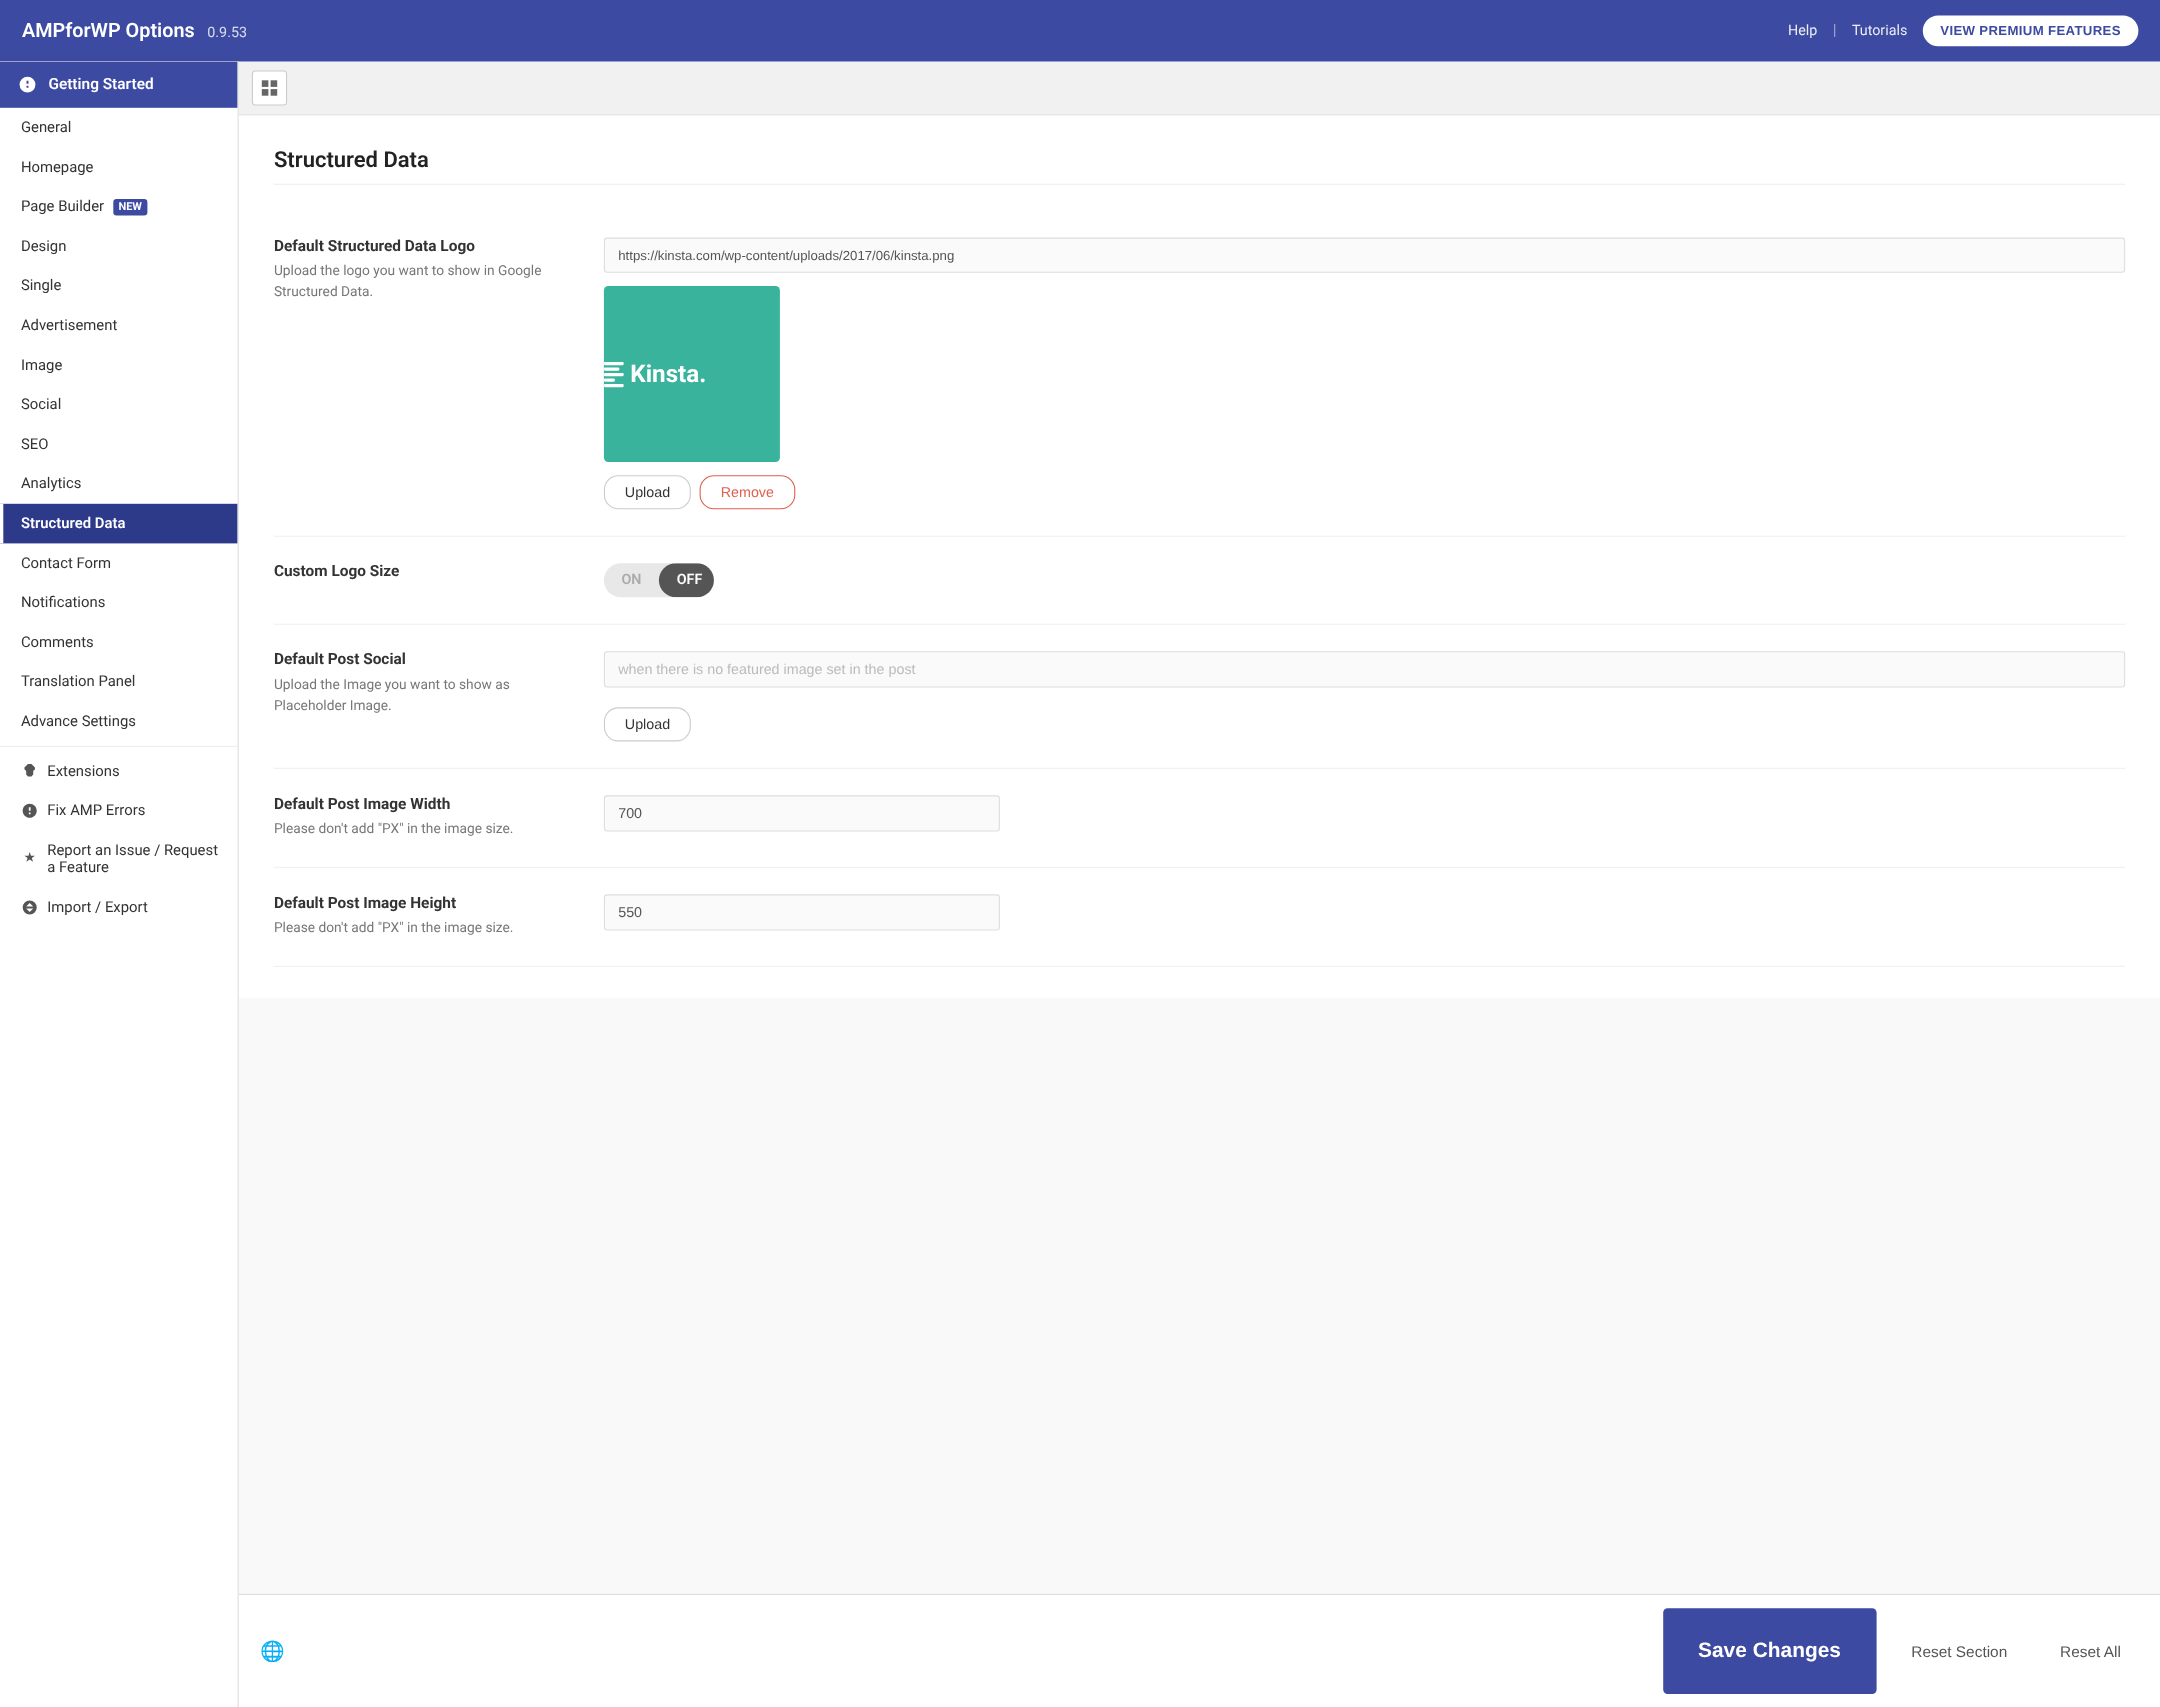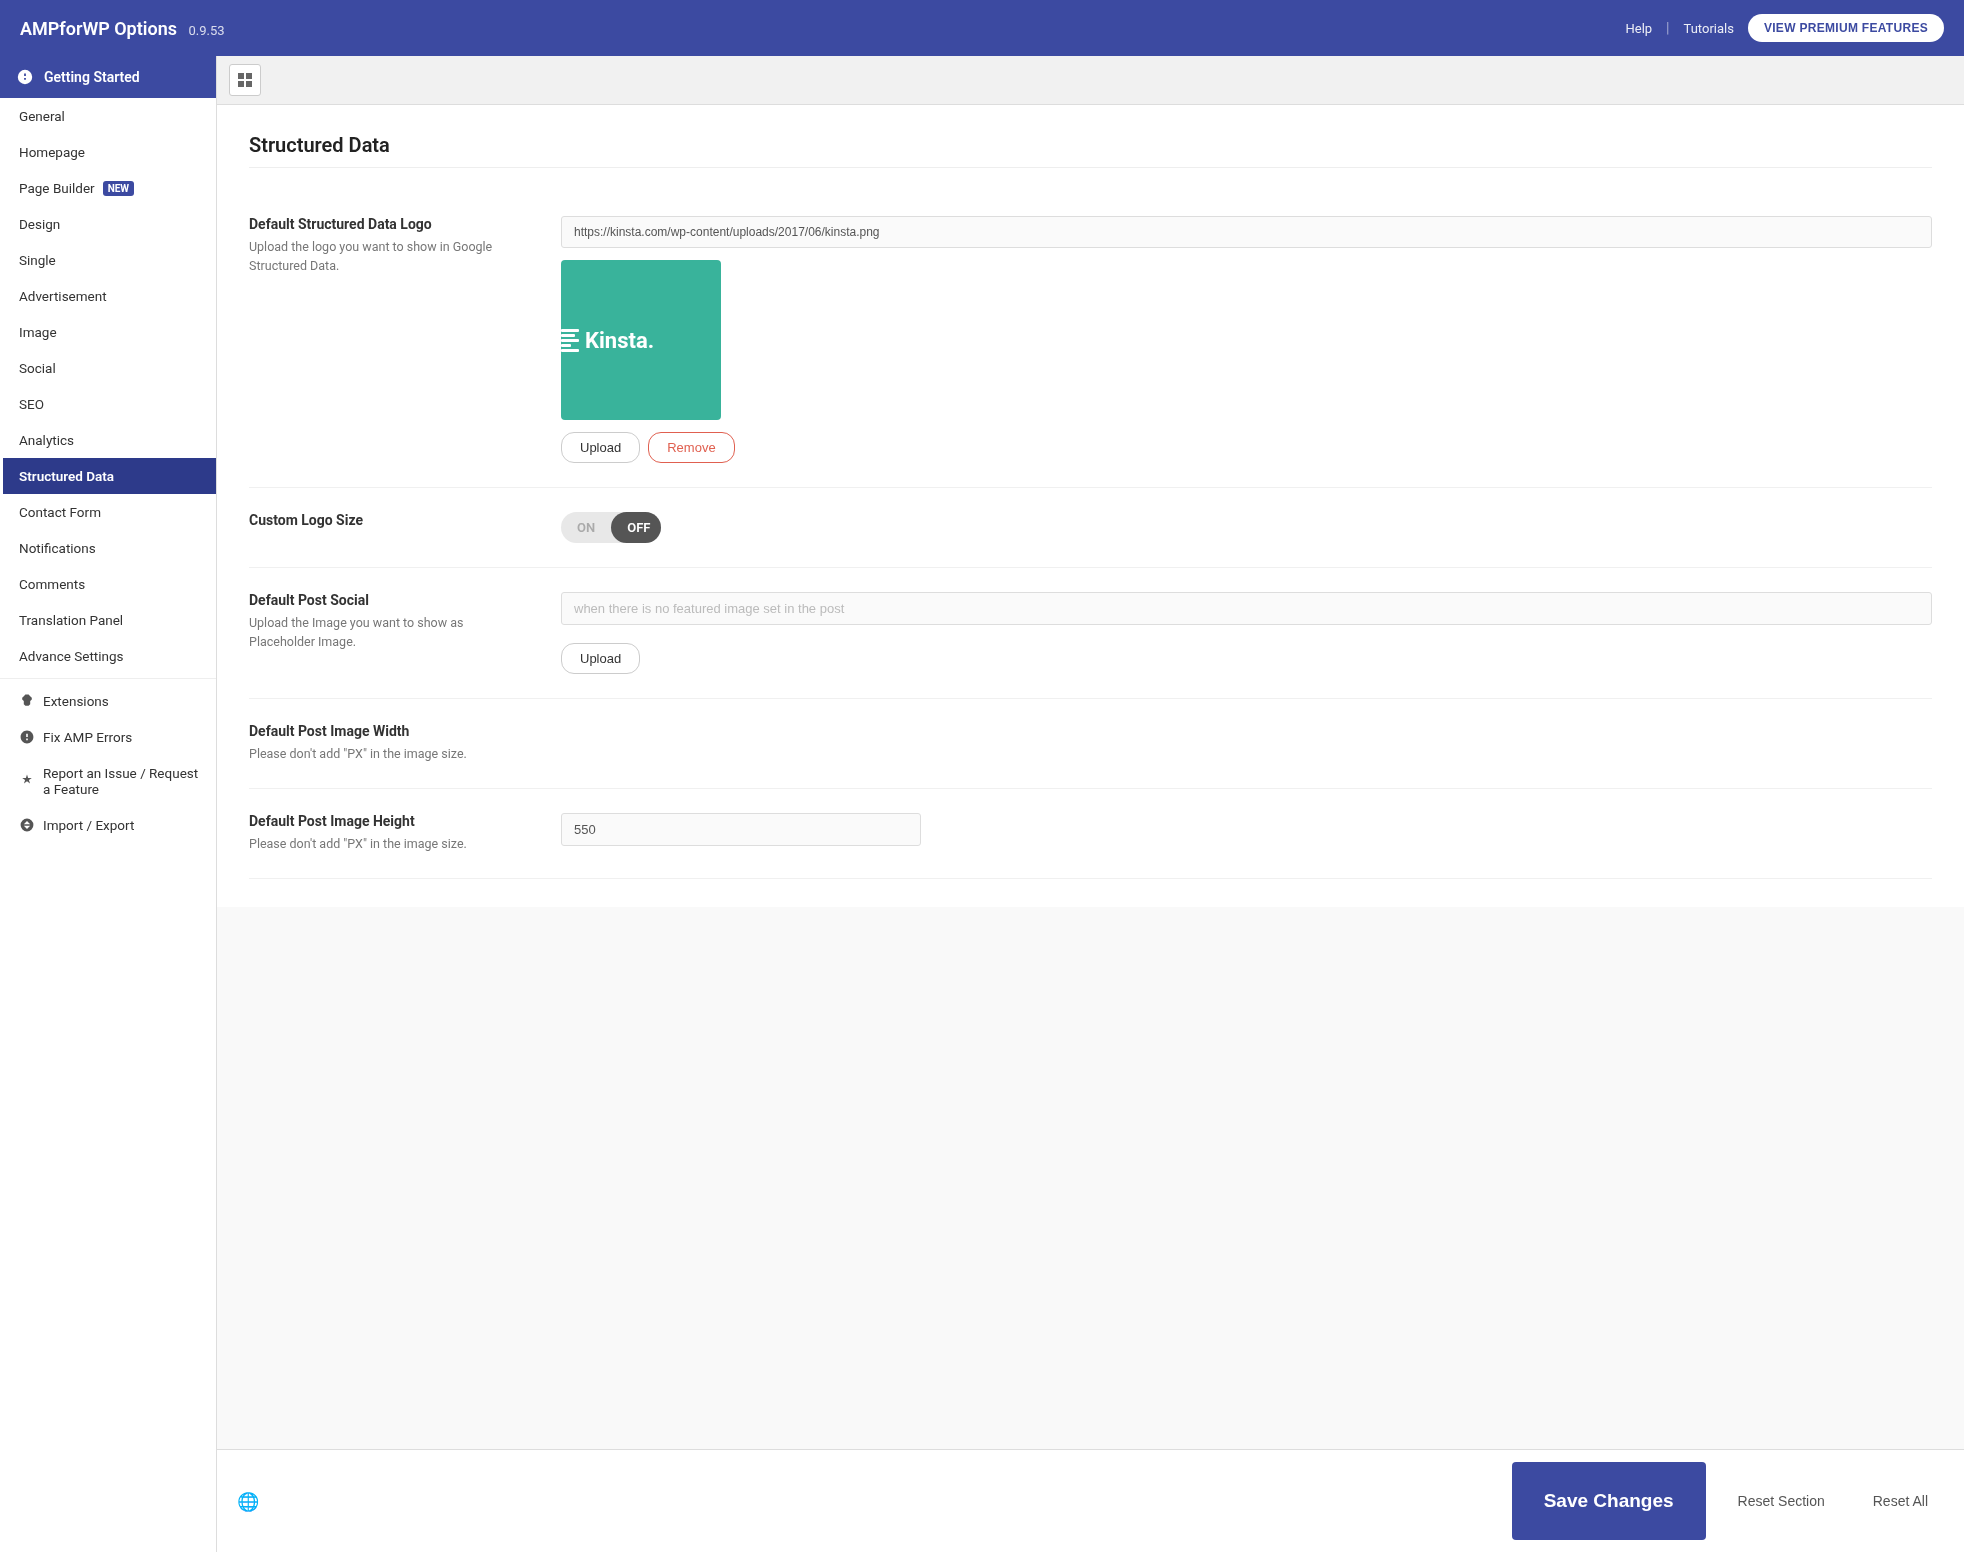--- a/index.html
+++ b/index.html
@@ -150,21 +150,21 @@
       margin-bottom: 24px;
       padding-bottom: 10px;
       border-bottom: 1px solid #eee;
     }
 
     .form-row {
       display: flex;
       align-items: flex-start;
       padding: 24px 0;
       border-bottom: 1px solid #f0f0f0;
-      gap: 32px;
+      gap: 20px;
     }
     .form-label-col {
       width: 280px;
       flex-shrink: 0;
     }
     .form-label {
       font-weight: 700;
       font-size: 14px;
       color: #333;
       margin-bottom: 6px;
@@ -476,20 +476,23 @@
             <br>
             <button class="btn btn-upload" style="margin-top:8px;">Upload</button>
           </div>
         </div>
 
         <div class="form-row">
           <div class="form-label-col">
             <div class="form-label">Default Post Image Width</div>
             <div class="form-desc">Please don't add "PX" in the image size.</div>
           </div>
+          <div class="form-control-col">
+            <input class="text-input" type="text" style="max-width: 360px;" value="700">
+          </div>
         </div>
 
         <div class="form-row">
           <div class="form-label-col">
             <div class="form-label">Default Post Image Height</div>
             <div class="form-desc">Please don't add "PX" in the image size.</div>
           </div>
           <div class="form-control-col">
             <input class="text-input" type="text" style="max-width: 360px;" value="550">
           </div>

